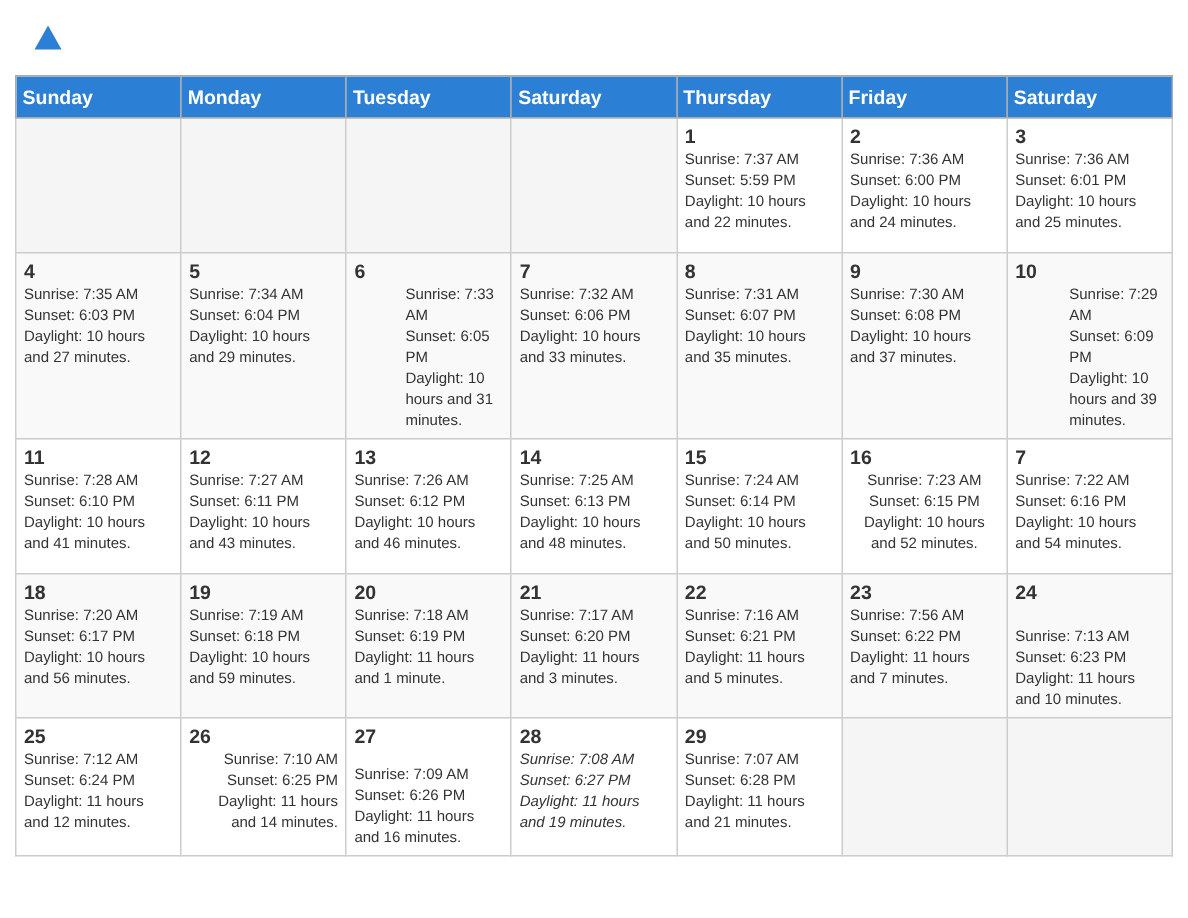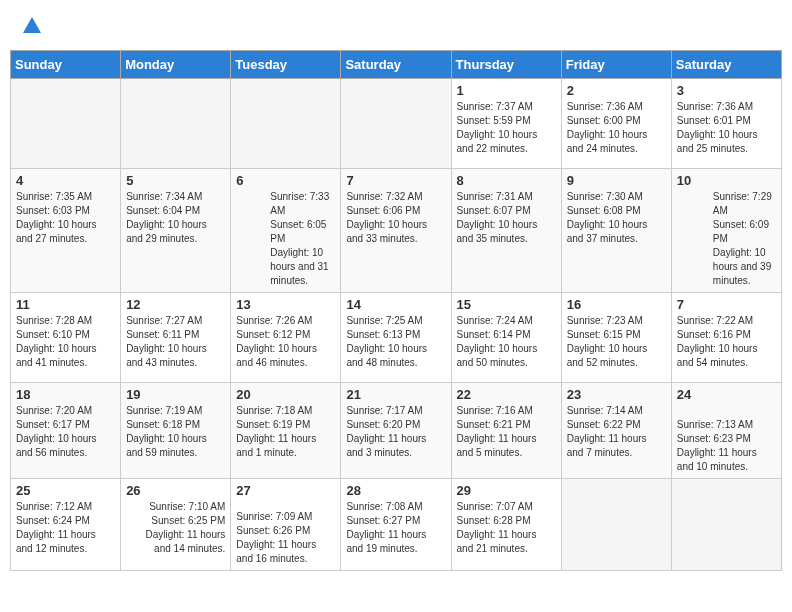--- a/index.html
+++ b/index.html
@@ -210,21 +210,21 @@
 Daylight: 10 hours and 48 minutes.</div>
         </td>
         <td>
           <div class="day-num">15</div>
           <div class="day-info" style="white-space: pre-line;">Sunrise: 7:24 AM
 Sunset: 6:14 PM
 Daylight: 10 hours and 50 minutes.</div>
         </td>
         <td>
           <div class="day-num">16</div>
-          <div class="day-info" style="white-space: pre-line;">Sunrise: 7:23 AM
+          <div class="day-info" style="white-space: pre-line; text-align: center;">Sunrise: 7:23 AM
 Sunset: 6:15 PM
 Daylight: 10 hours and 52 minutes.</div>
         </td>
         <td>
           <div class="day-num">7</div>
           <div class="day-info" style="white-space: pre-line;">Sunrise: 7:22 AM
 Sunset: 6:16 PM
 Daylight: 10 hours and 54 minutes.</div>
         </td>
       </tr>
@@ -254,21 +254,21 @@
 Daylight: 11 hours and 3 minutes.</div>
         </td>
         <td>
           <div class="day-num">22</div>
           <div class="day-info" style="white-space: pre-line;">Sunrise: 7:16 AM
 Sunset: 6:21 PM
 Daylight: 11 hours and 5 minutes.</div>
         </td>
         <td>
           <div class="day-num">23</div>
-          <div class="day-info" style="white-space: pre-line;">Sunrise: 7:14 AM
+          <div class="day-info" style="white-space: pre-line;">Sunrise: 7:56 AM
 Sunset: 6:22 PM
 Daylight: 11 hours and 7 minutes.</div>
         </td>
         <td>
           <div class="day-num">24</div>
           <div class="day-info" style="white-space: pre-line; margin-top: 16px;">Sunrise: 7:13 AM
 Sunset: 6:23 PM
 Daylight: 11 hours and 10 minutes.</div>
         </td>
       </tr>
@@ -286,21 +286,21 @@
 Daylight: 11 hours and 14 minutes.</div>
         </td>
         <td>
           <div class="day-num">27</div>
           <div class="day-info" style="white-space: pre-line; margin-top: 12px;">Sunrise: 7:09 AM
 Sunset: 6:26 PM
 Daylight: 11 hours and 16 minutes.</div>
         </td>
         <td>
           <div class="day-num">28</div>
-          <div class="day-info" style="white-space: pre-line;">Sunrise: 7:08 AM
+          <div class="day-info" style="white-space: pre-line; font-style: italic;">Sunrise: 7:08 AM
 Sunset: 6:27 PM
 Daylight: 11 hours and 19 minutes.</div>
         </td>
         <td>
           <div class="day-num">29</div>
           <div class="day-info" style="white-space: pre-line;">Sunrise: 7:07 AM
 Sunset: 6:28 PM
 Daylight: 11 hours and 21 minutes.</div>
         </td>
         <td class="empty"></td>

